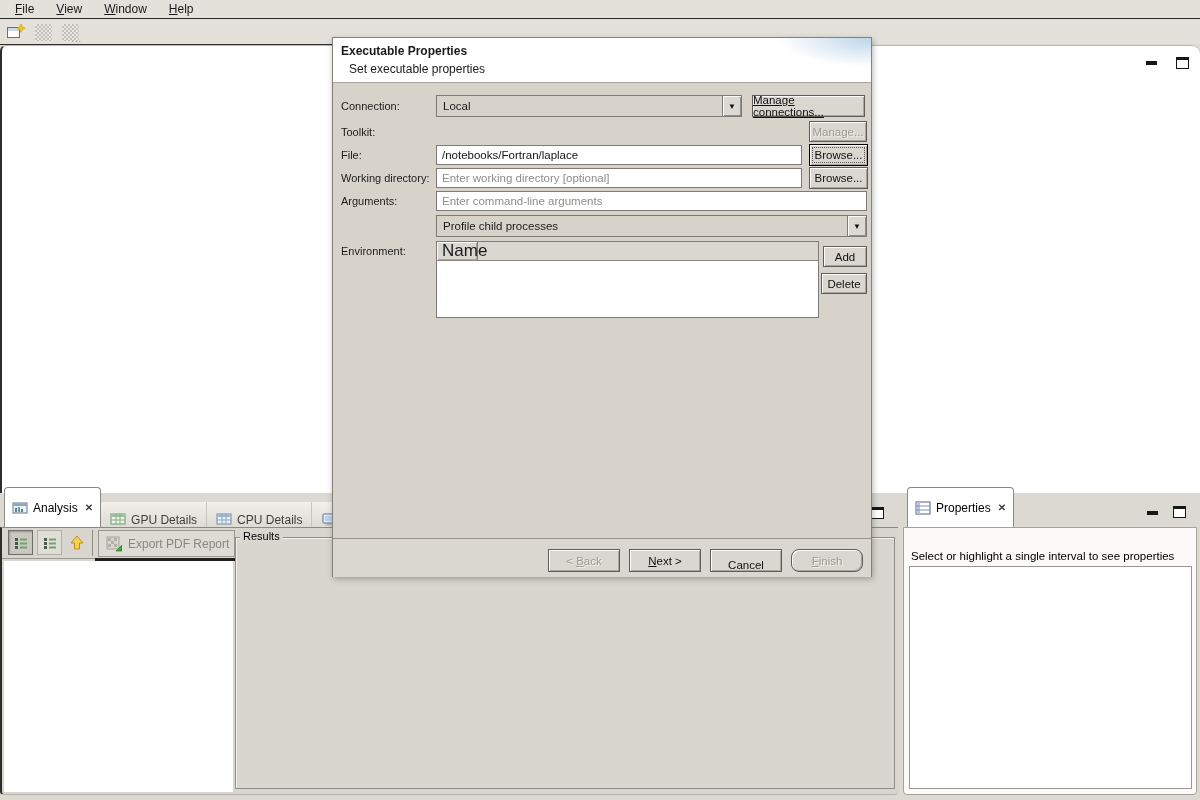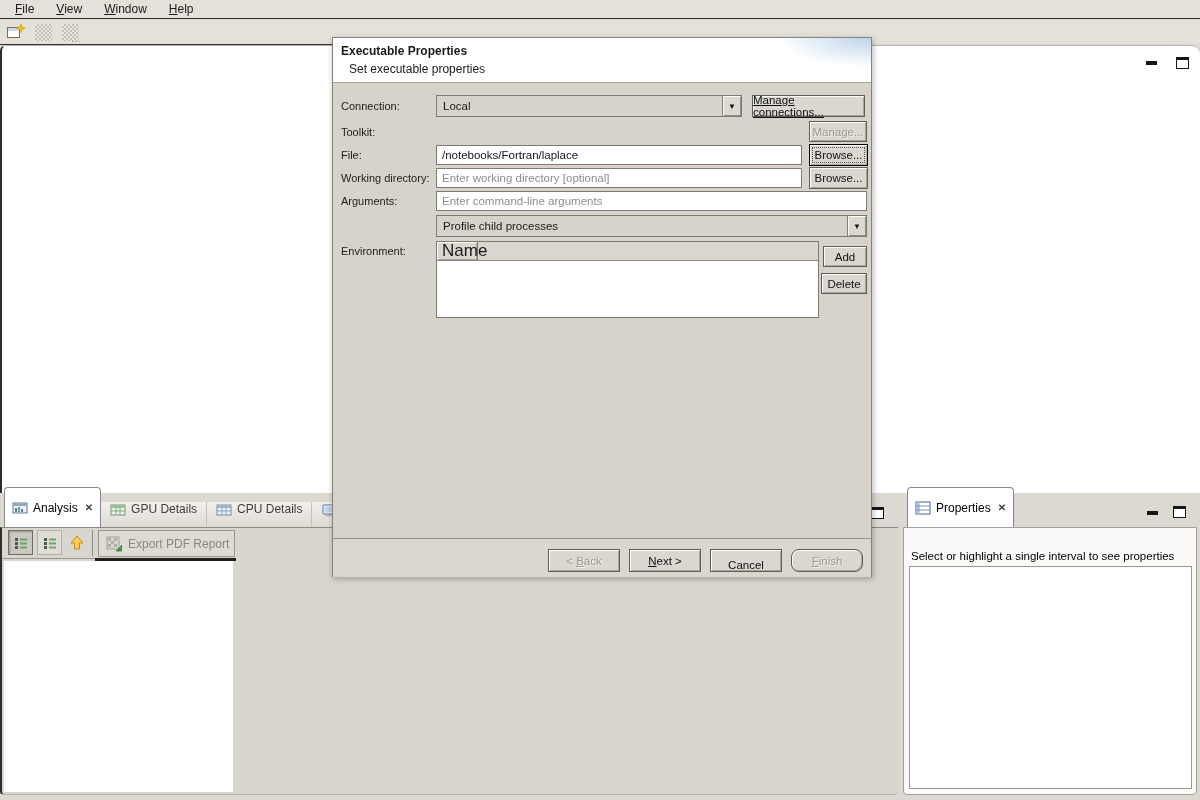--- a/index.html
+++ b/index.html
@@ -44,21 +44,21 @@
   #editor-max { position:absolute; top:57px; left:1176px; }
 
   
   .tabbar { position:absolute; top:0; left:0; right:0; height:27px; display:flex; align-items:flex-end; }
   .tab-active {
     display:flex; align-items:center; gap:5px; height:40px; padding:0 7px;
     background:#ffffff; border:1px solid #8b8985; border-bottom:none;
     border-radius:4px 4px 0 0; margin-left:4px; font-size:12px; color:#000;
   }
   .tab-inactive {
-    display:flex; align-items:flex-start; gap:5px; height:25px; padding:0 9px;
+    display:flex; align-items:flex-end; gap:5px; height:25px; padding:0 9px;
     background:linear-gradient(#f2f0ec,#dedbd4); color:#3f3e3c; font-size:12px;
     border-right:1px solid #c7c4be;
   }
   .tab-close { font-size:10px; font-weight:bold; color:#3c3c3a; padding-left:2px; }
 
   
   #bl-panel { position:absolute; top:500px; left:0; width:898px; height:295px; }
   #bl-content {
     position:absolute; top:27px; left:0; width:898px; height:268px;
     background:#d9d6cf; border-left:2px solid #2e2d2b; border-top:1px solid #8b8985;
@@ -275,20 +275,23 @@
           <rect x="8" y="8" width="3" height="3" fill="#b3b0aa"></rect>
           <path d="M10 15 L16 15 L16 9 Z" fill="#44a044" stroke="#2d7a2d" stroke-width="0.7"></path>
         </svg>
         <span>Export PDF Report</span>
       </div>
       <div id="export-underline"></div>
       <div id="an-topline"></div>
 
       <div id="an-list"></div>
 
+      <div id="results-group">
+        <span id="results-label">Results</span>
+      </div>
     </div>
   </div>
   <div id="bl-max" class="max-icon"></div>
 
   <div id="prop-panel">
     <div class="tabbar">
       <div class="tab-active">
         <svg width="16" height="16" viewBox="0 0 16 16">
           <rect x="1" y="2" width="14" height="12" fill="#ffffff" stroke="#4a5f96"></rect>
           <rect x="1.5" y="2.5" width="3.5" height="11" fill="#b9c6e4"></rect>

